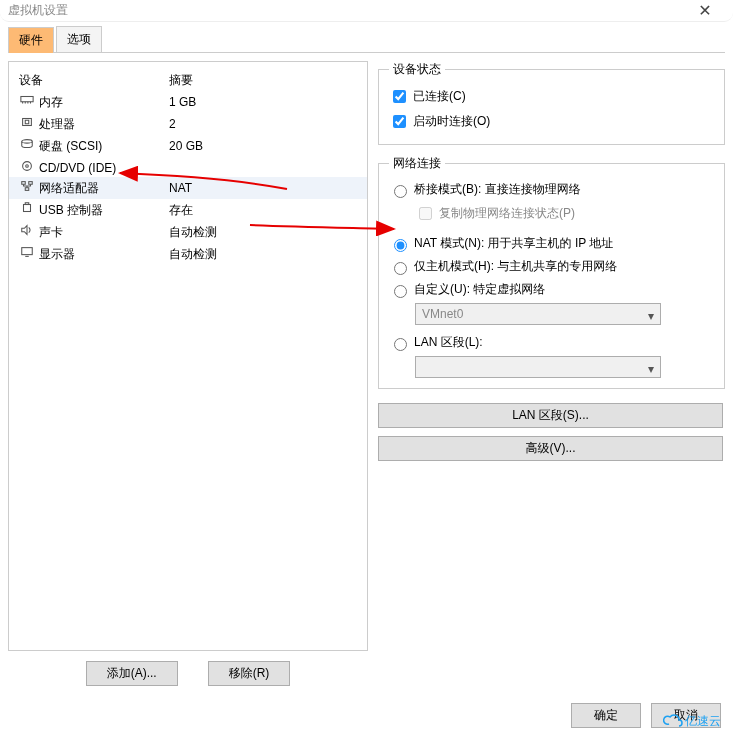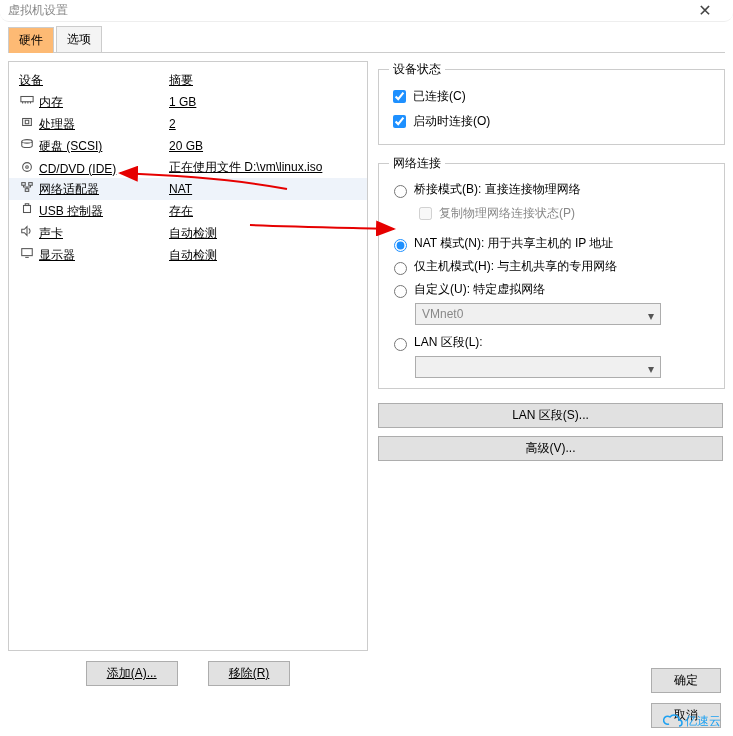--- a/index.html
+++ b/index.html
@@ -4,21 +4,21 @@
 <style>
   * { box-sizing: border-box; font-family: "Microsoft YaHei", "Segoe UI", sans-serif; font-size: 12px; }
   body { margin: 0; width: 733px; height: 736px; background: #fff; color: #000; overflow: hidden; position: relative; }
   .titlebar { height: 22px; display: flex; align-items: center; padding: 0 8px; color: #888; border-bottom: 1px solid #eee; position: relative; border-radius: 9px; }
   .title-text { flex: 1; }
   .close-x { color: #444; font-size: 16px; width: 40px; text-align: center; }
   .tabs { display: flex; border-bottom: 1px solid #ccc; margin: 4px 8px 0 8px; }
   .tab { padding: 4px 10px; border: 1px solid #ccc; border-bottom: none; background: #f4f4f4; margin-right: 2px; }
   .tab.active { background: #fdba74; position: relative; top: 1px; }
   .content { display: flex; margin: 8px; gap: 10px; }
-  .left { width: 360px; text-decoration: underline; }
+  .left { width: 360px; }
   .listbox { border: 1px solid #ccc; height: 590px; padding: 8px 0; position: relative; }
   .hdr { display: flex; padding: 2px 10px; font-weight: normal; }
   .col-dev { width: 150px; }
   .col-sum { flex: 1; }
   .row { display: flex; align-items: center; padding: 2px 10px; }
   .row.sel { background: #eef3fa; }
   .icn { width: 16px; height: 14px; margin-right: 4px; display: inline-flex; align-items: center; justify-content: center; color: #555; }
   .btnrow { display: flex; justify-content: center; gap: 30px; margin-top: 10px; }
   .btn { border: 1px solid #adadad; background: #e1e1e1; padding: 3px 20px; min-width: 80px; text-align: center; }
 
@@ -27,21 +27,21 @@
   legend { padding: 0 4px; }
   .cb, .rb { display: flex; align-items: center; padding: 3px 0; gap: 4px; }
   .cb input, .rb input { width: 13px; height: 13px; accent-color: #1e90ff; }
   .indent { margin-left: 26px; }
   .sel-box { display: block; width: 246px; height: 22px; border: 1px solid #adadad; background: #f0f0f0; color: #666; margin-left: 26px; padding: 0 6px; line-height: 20px; margin-top: 2px; position: relative; }
   .sel-box::after { content: "\25BE"; position: absolute; right: 6px; top: 2px; color: #555; }
   .disabled-lbl { color: #888; }
 
   .rightbtns { display: flex; justify-content: flex-end; gap: 8px; margin-top: 14px; padding-right: 2px; flex-direction: column; }
 
-  .footer { position: absolute; bottom: 8px; right: 12px; display: flex; align-items: center; gap: 10px; flex-direction: column; }
+  .footer { position: absolute; bottom: 8px; right: 12px; display: flex; align-items: center; gap: 10px; }
   .footer .btn { min-width: 70px; }
   .logo { position: absolute; right: 12px; bottom: 6px; color: #1da1f2; font-size: 13px; display:flex; align-items:flex-start; gap:2px;}
   .arrow-overlay { position: absolute; pointer-events: none; z-index: 50; }
 
   svg.icon { width: 14px; height: 12px; }
   svg.icon * { stroke: #555; stroke-width: 1.2; fill: none; }
 </style>
 </head>
 <body>
 
@@ -94,21 +94,20 @@
             </span><span>硬盘 (SCSI)</span></span>
         <span class="col-sum">20 GB</span>
       </div>
       <div class="row">
         <span class="col-dev"><span class="icn">
               <svg class="icon" viewBox="0 0 16 12">
                 <circle cx="8" cy="6" r="5"></circle>
                 <circle cx="8" cy="6" r="1.5"></circle>
               </svg>
             </span><span>CD/DVD (IDE)</span></span>
-        <span class="col-sum">正在使用文件 D:\vm\linux.iso</span>
       </div>
       <div class="row sel">
         <span class="col-dev"><span class="icn">
               <svg class="icon" viewBox="0 0 16 12">
                 <rect x="2" y="1" width="4" height="3"></rect>
                 <rect x="10" y="1" width="4" height="3"></rect>
                 <rect x="6" y="8" width="4" height="3"></rect>
                 <path d="M4 4v2h8V4M8 6v2"></path>
               </svg>
             </span><span>网络适配器</span></span>

